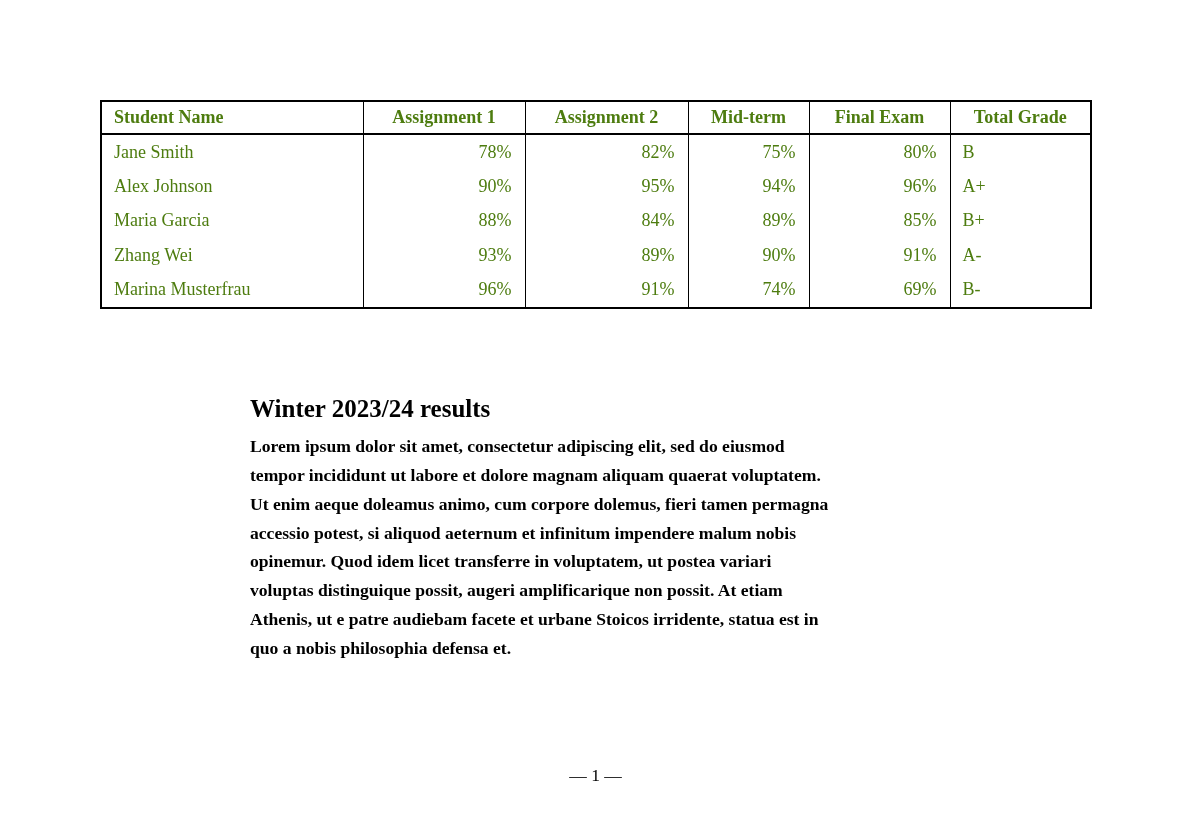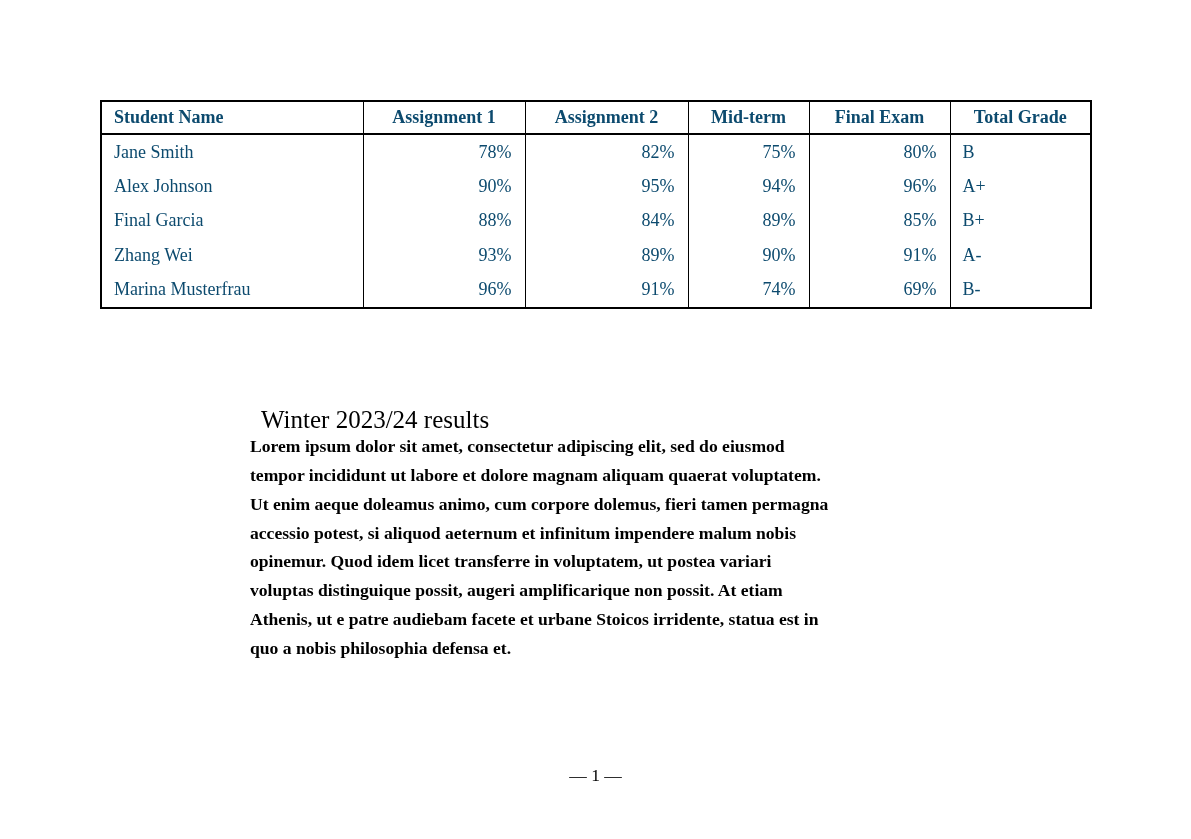--- a/index.html
+++ b/index.html
@@ -19,21 +19,21 @@
   
   .grades-table {
     position: absolute;
     left: 100px;
     top: 100px;
     width: 990px;
     border-collapse: collapse;
     table-layout: fixed;
     border: 2px solid #000000;
     font-size: 18px;
-    color: #0c4a6e;
+    color: #4d7c0f;
   }
   .grades-table col.c1 { width: 262px; }
   .grades-table col.c2 { width: 162px; }
   .grades-table col.c3 { width: 163px; }
   .grades-table col.c4 { width: 121px; }
   .grades-table col.c5 { width: 141px; }
   .grades-table col.c6 { width: 141px; }
 
   .grades-table th,
   .grades-table td {
@@ -60,24 +60,24 @@
     height: 34.4px;
   }
   .grades-table td.cell-left  { text-align: left; margin-left: 24px; }
   .grades-table td.cell-right { text-align: right; padding-right: 13px; }
 
   
   .section-heading {
     position: absolute;
     left: 250px;
     top: 394px;
-    margin: 11px;
+    margin: 0;
     font-size: 25px;
     line-height: 30px;
-    font-weight: normal;
+    font-weight: bold;
     white-space: nowrap;
   }
   .paragraph {
     position: absolute;
     left: 250px;
     top: 432px;
     font-weight: bold;
   }
   .paragraph .line {
     font-size: 17.6px;
@@ -130,21 +130,21 @@
       </tr>
       <tr>
         <td class="cell-left">Alex Johnson</td>
         <td class="cell-right">90%</td>
         <td class="cell-right">95%</td>
         <td class="cell-right">94%</td>
         <td class="cell-right">96%</td>
         <td class="cell-left">A+</td>
       </tr>
       <tr>
-        <td class="cell-left">Final Garcia</td>
+        <td class="cell-left">Maria Garcia</td>
         <td class="cell-right">88%</td>
         <td class="cell-right">84%</td>
         <td class="cell-right">89%</td>
         <td class="cell-right">85%</td>
         <td class="cell-left">B+</td>
       </tr>
       <tr>
         <td class="cell-left">Zhang Wei</td>
         <td class="cell-right">93%</td>
         <td class="cell-right">89%</td>

